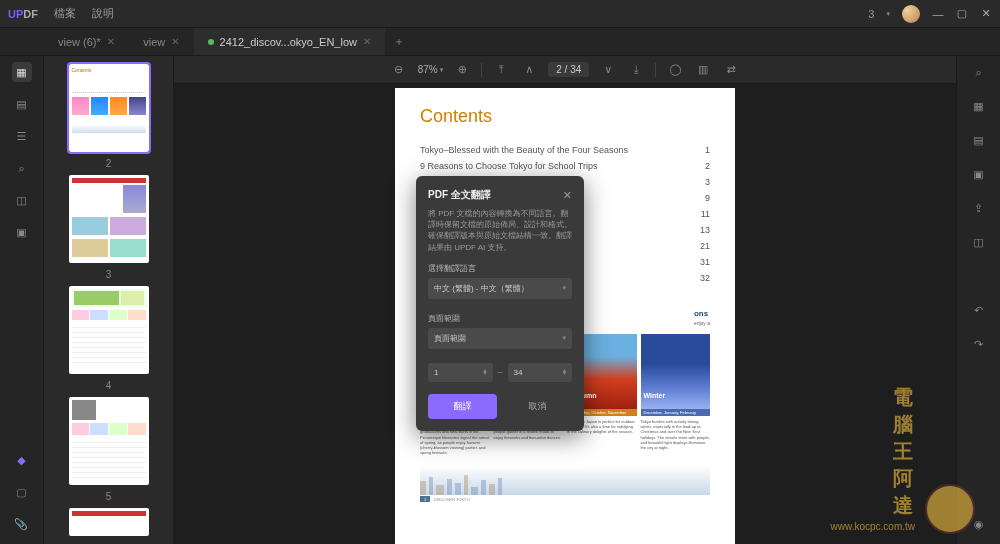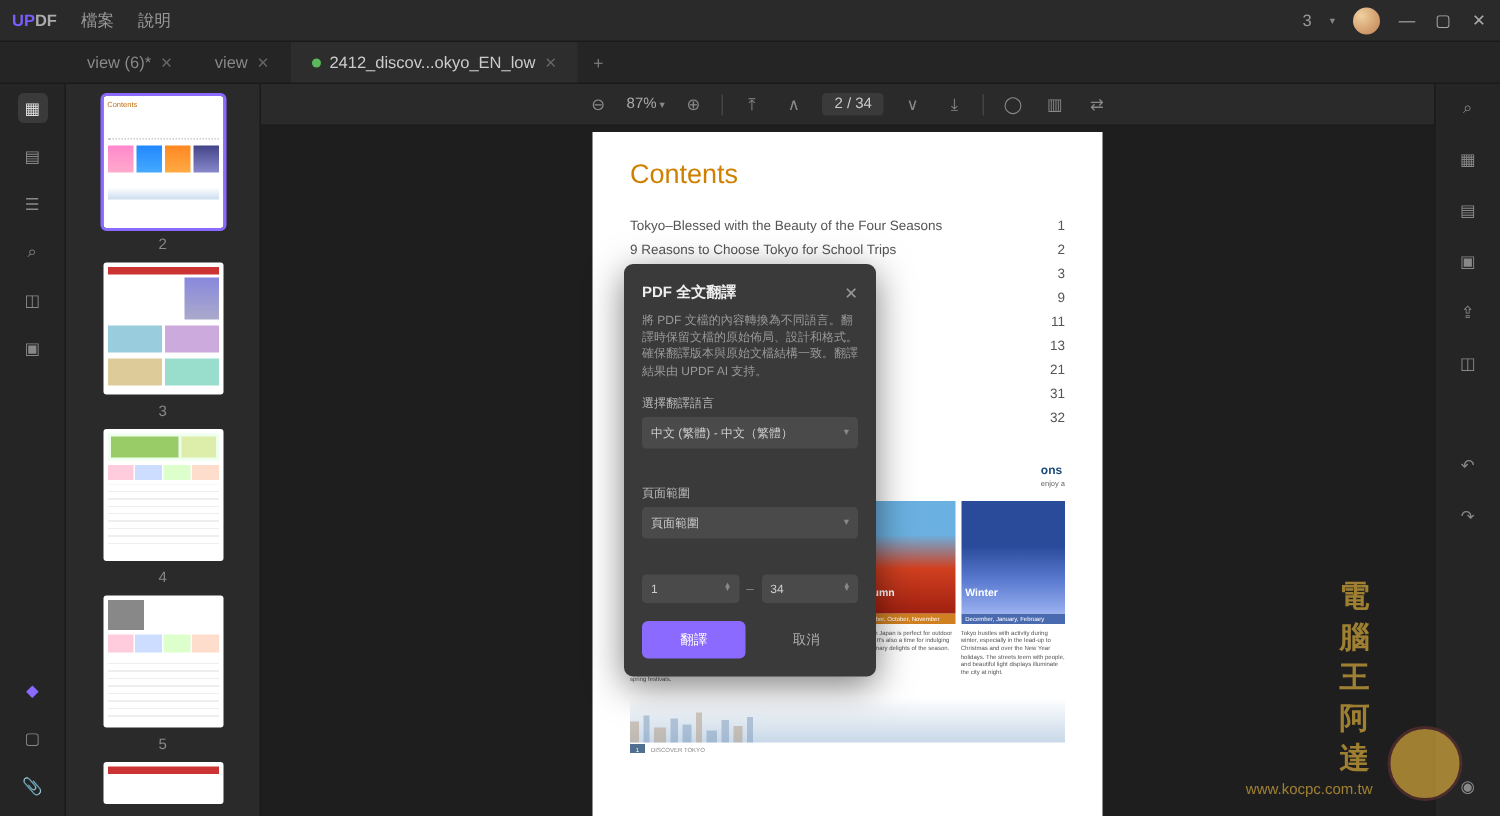--- a/index.html
+++ b/index.html
@@ -73,21 +73,21 @@
 .rightbar { width: 44px; background: #252525; display: flex; flex-direction: column; align-items: center; padding-top: 6px; gap: 14px; border-left: 1px solid #1a1a1a; }
 .rightbar-bottom { margin-top: auto; padding-bottom: 10px; }
 
 
 .dialog { position: absolute; left: 416px; top: 176px; width: 168px; background: #3a3a3a; border-radius: 6px; padding: 12px; box-shadow: 0 6px 24px rgba(0,0,0,0.5); z-index: 100; color: #ccc; font-size: 9px; }
 .dlg-hdr { display: flex; justify-content: space-between; align-items: flex-end; margin-bottom: 6px; }
 .dlg-title { font-size: 10px; font-weight: bold; color: #eee; }
 .dlg-close { color: #999; cursor: pointer; font-size: 11px; }
 .dlg-desc { font-size: 8px; color: #999; line-height: 1.4; margin-bottom: 10px; }
 .dlg-label { font-size: 8px; color: #bbb; margin-bottom: 4px; }
-.dlg-select { width: 100%; background: #4a4a4a; border: none; padding: 5px 6px; color: #ccc; font-size: 8px; border-radius: 3px; margin-bottom: 24px; cursor: pointer; display: flex; justify-content: space-between; align-items: center; }
+.dlg-select { width: 100%; background: #4a4a4a; border: none; padding: 5px 6px; color: #ccc; font-size: 8px; border-radius: 3px; margin-bottom: 14px; cursor: pointer; display: flex; justify-content: space-between; align-items: center; }
 .dlg-range-row { display: flex; gap: 5px; align-items: center; margin: 6px 0 12px; }
 .dlg-num { flex: 1; background: #4a4a4a; border: none; padding: 5px 6px; color: #ccc; font-size: 8px; border-radius: 3px; display: flex; justify-content: space-between; align-items: center; }
 .dlg-dash { color: #888; }
 .dlg-btns { display: flex; gap: 6px; }
 .dlg-btn { flex: 1; padding: 6px 0; border: none; border-radius: 4px; font-size: 9px; cursor: pointer; text-align: center; }
 .btn-primary { background: #8a6aff; color: #fff; }
 .btn-cancel { background: transparent; color: #aaa; }
 
 
 .wm-logo { position: absolute; right: 25px; bottom: 10px; opacity: 0.6; z-index: 200; }

